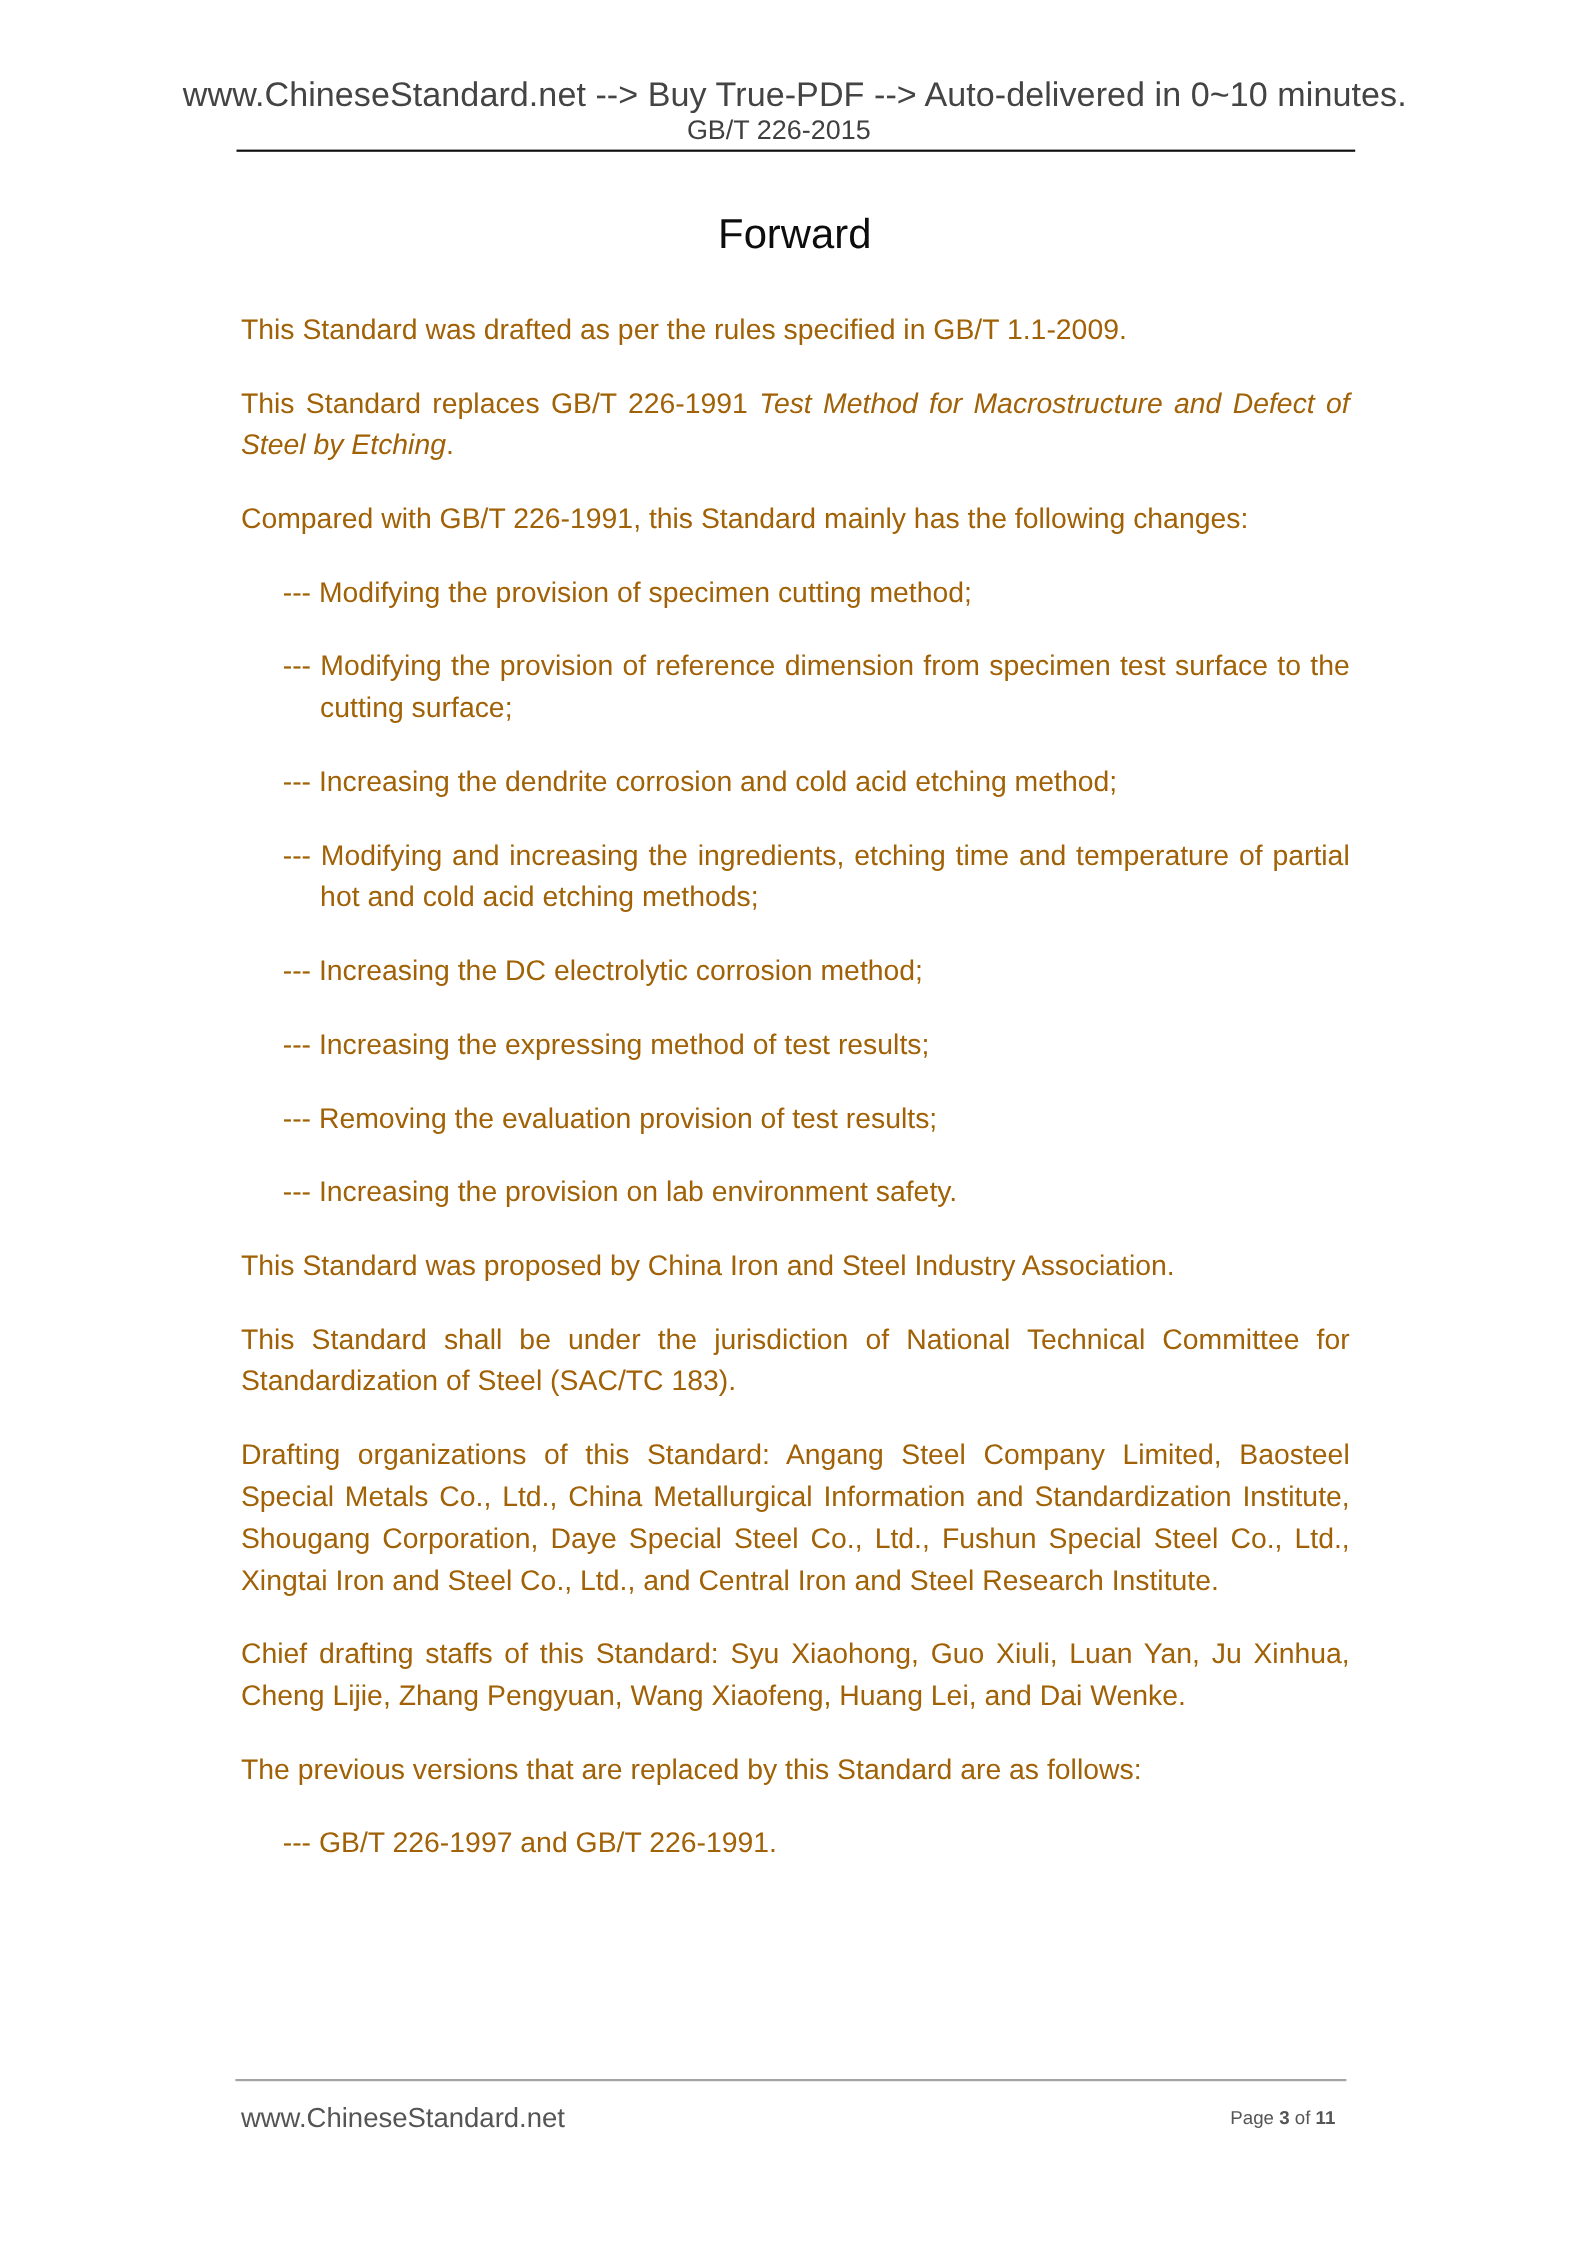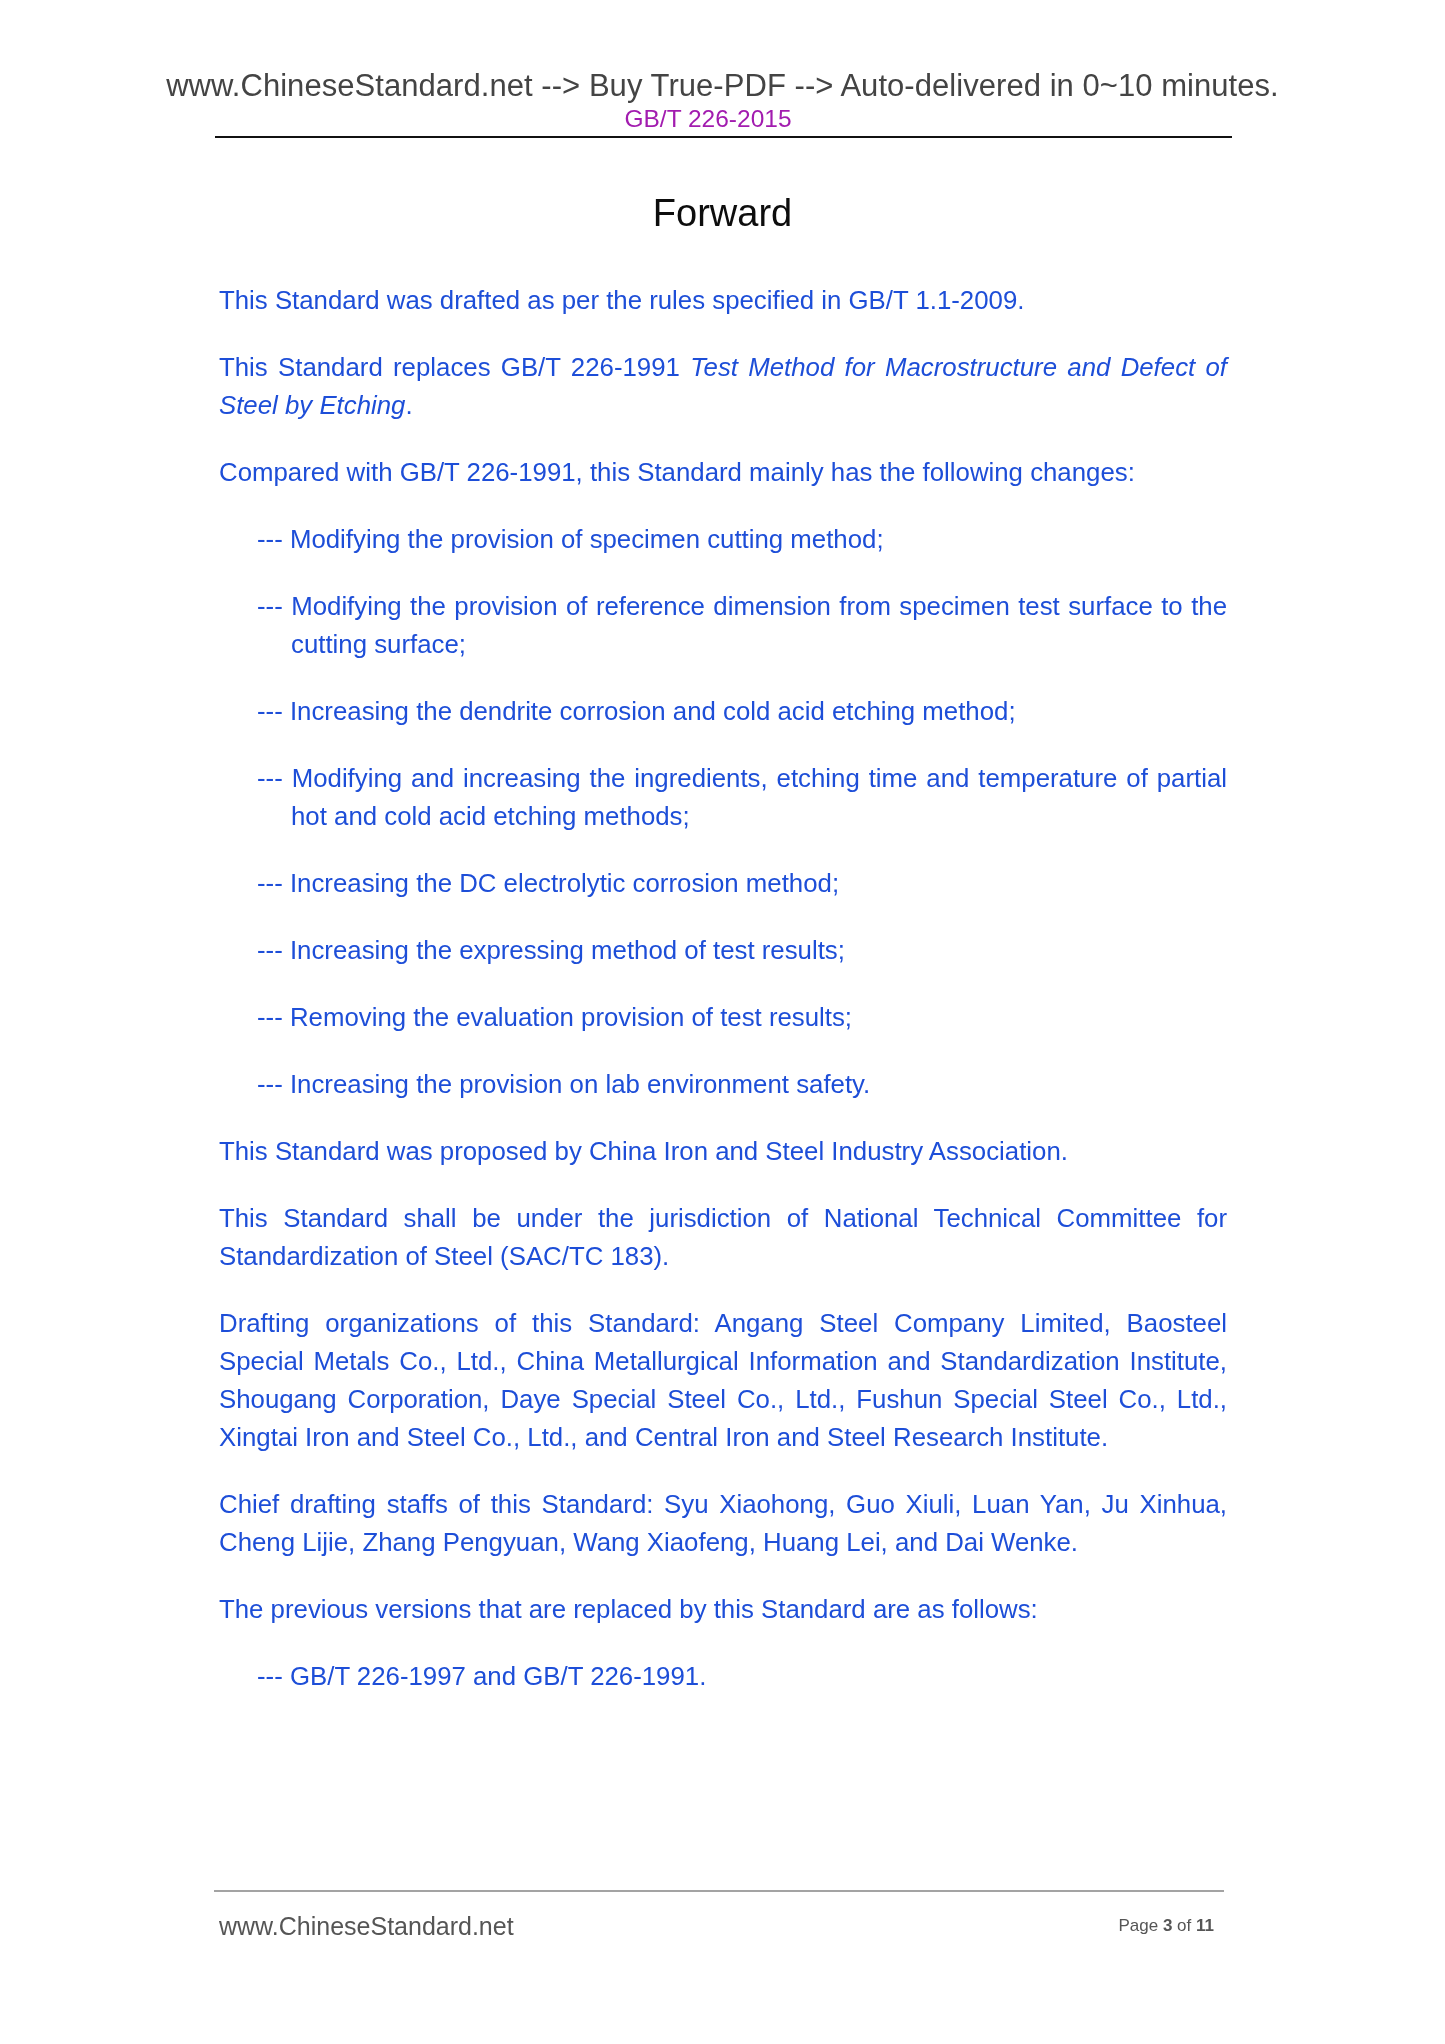--- a/index.html
+++ b/index.html
@@ -28,21 +28,21 @@
     letter-spacing: 0.05px;
   }
   .hdr-line2 {
     position: absolute;
     left: 0;
     width: 1416px;
     top: 104px;
     text-align: center;
     font-size: 24.5px;
     line-height: 30px;
-    color: #a21caf;
+    color: #404040;
     white-space: nowrap;
   }
   .hdr-rule {
     position: absolute;
     left: 215px;
     width: 1017px;
     top: 136px;
     height: 0;
     border-top: 2.5px solid #111111;
   }
@@ -57,21 +57,21 @@
     font-weight: normal;
     color: #0d0d0d;
   }
   .content {
     position: absolute;
     left: 219px;
     top: 281px;
     width: 1008px;
     font-size: 25.8px;
     line-height: 38px;
-    color: #1d4ed8;
+    color: #a16207;
   }
   .content p {
     margin: 0 0 29px 0;
     text-align: justify;
   }
   .content p.list-item {
     margin-left: 38px;
     padding-left: 34px;
     text-indent: -34px;
   }

